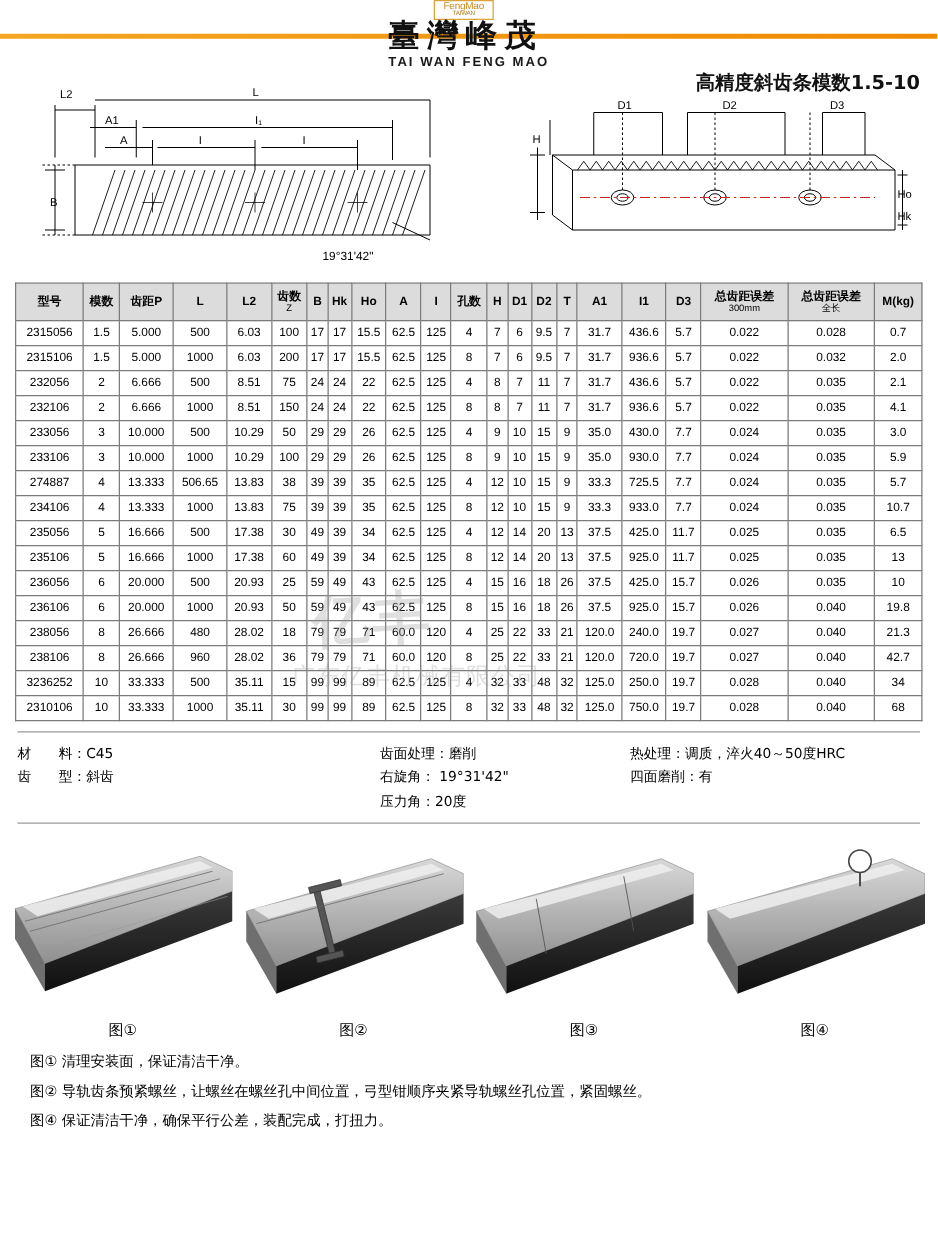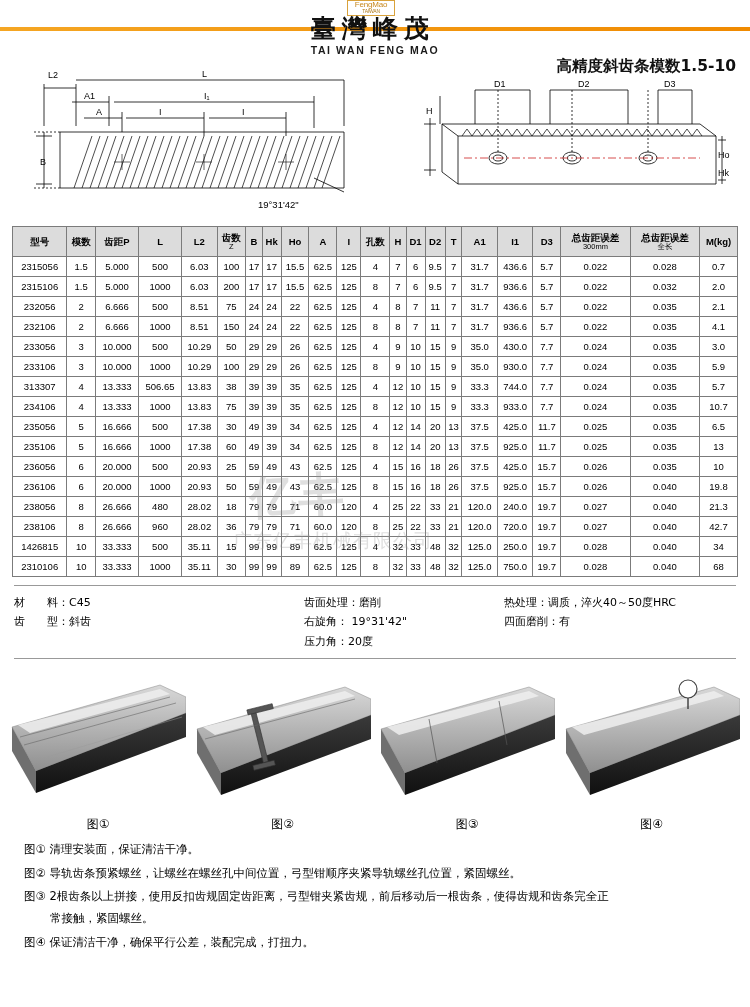--- a/index.html
+++ b/index.html
@@ -491,38 +491,38 @@
           <td>15</td>
           <td>9</td>
           <td>35.0</td>
           <td>930.0</td>
           <td>7.7</td>
           <td>0.024</td>
           <td>0.035</td>
           <td>5.9</td>
         </tr>
         <tr>
-          <td>313307</td>
+          <td>274887</td>
           <td>4</td>
           <td>13.333</td>
           <td>506.65</td>
           <td>13.83</td>
           <td>38</td>
           <td>39</td>
           <td>39</td>
           <td>35</td>
           <td>62.5</td>
           <td>125</td>
           <td>4</td>
           <td>12</td>
           <td>10</td>
           <td>15</td>
           <td>9</td>
           <td>33.3</td>
-          <td>744.0</td>
+          <td>725.5</td>
           <td>7.7</td>
           <td>0.024</td>
           <td>0.035</td>
           <td>5.7</td>
         </tr>
         <tr>
           <td>234106</td>
           <td>4</td>
           <td>13.333</td>
           <td>1000</td>
@@ -683,21 +683,21 @@
           <td>33</td>
           <td>21</td>
           <td>120.0</td>
           <td>720.0</td>
           <td>19.7</td>
           <td>0.027</td>
           <td>0.040</td>
           <td>42.7</td>
         </tr>
         <tr>
-          <td>1426815</td>
+          <td>3236252</td>
           <td>10</td>
           <td>33.333</td>
           <td>500</td>
           <td>35.11</td>
           <td>15</td>
           <td>99</td>
           <td>99</td>
           <td>89</td>
           <td>62.5</td>
           <td>125</td>
@@ -848,21 +848,16 @@
 <div class="instructions">
   <div class="item">
     <span>图①</span>
     <span>清理安装面，保证清洁干净。</span>
   </div>
   <div class="item">
     <span>图②</span>
     <span>导轨齿条预紧螺丝，让螺丝在螺丝孔中间位置，弓型钳顺序夹紧导轨螺丝孔位置，紧固螺丝。</span>
   </div>
   <div class="item">
-    <span>图③</span>
-    <span>2根齿条以上拼接，使用反扣齿规固定齿距离，弓型钳夹紧齿规，前后移动后一根齿条，使得齿规和齿条完全正</span>
-    <div class="cont">常接触，紧固螺丝。</div>
-  </div>
-  <div class="item">
     <span>图④</span>
     <span>保证清洁干净，确保平行公差，装配完成，打扭力。</span>
   </div>
 </div>
 
 </body></html>

